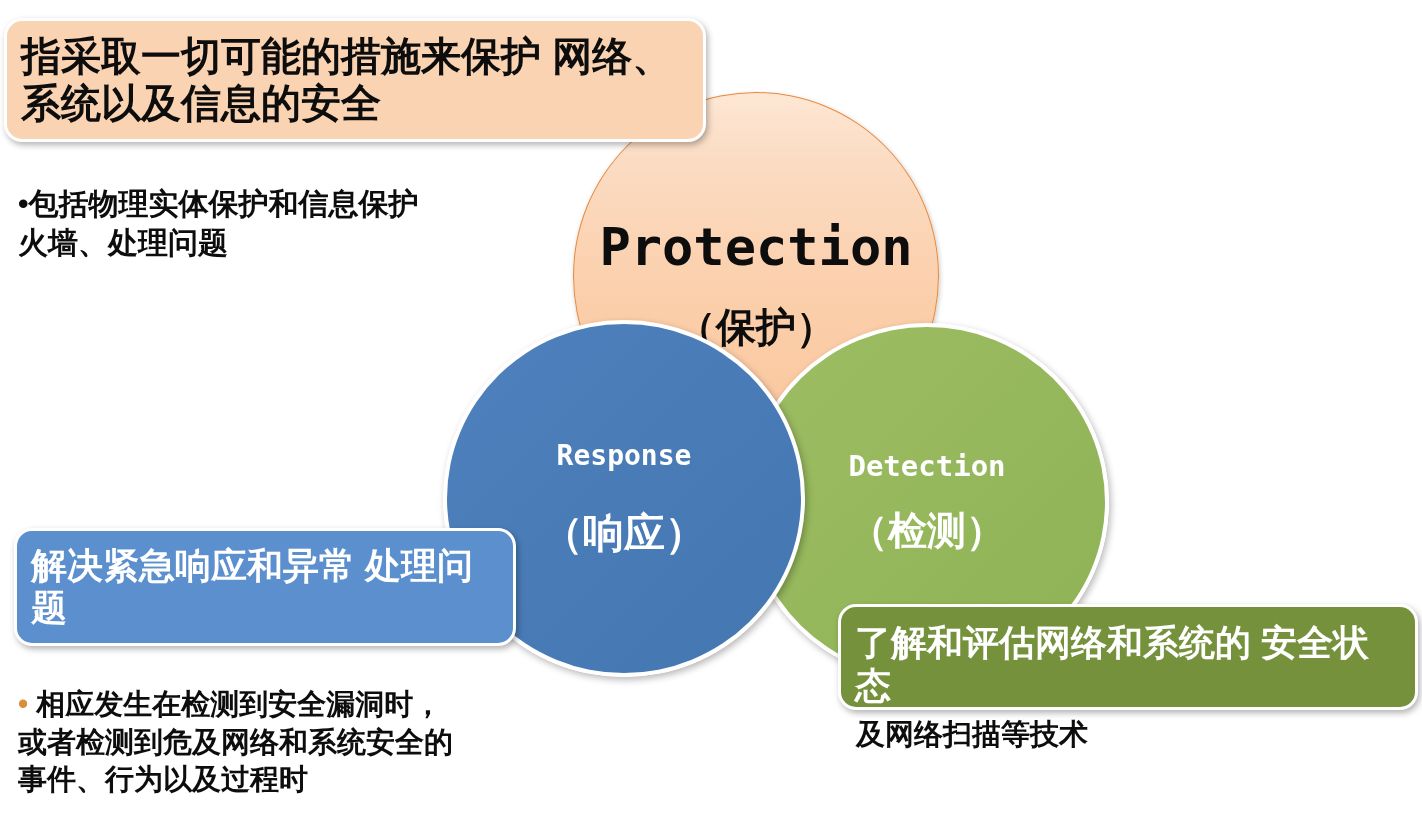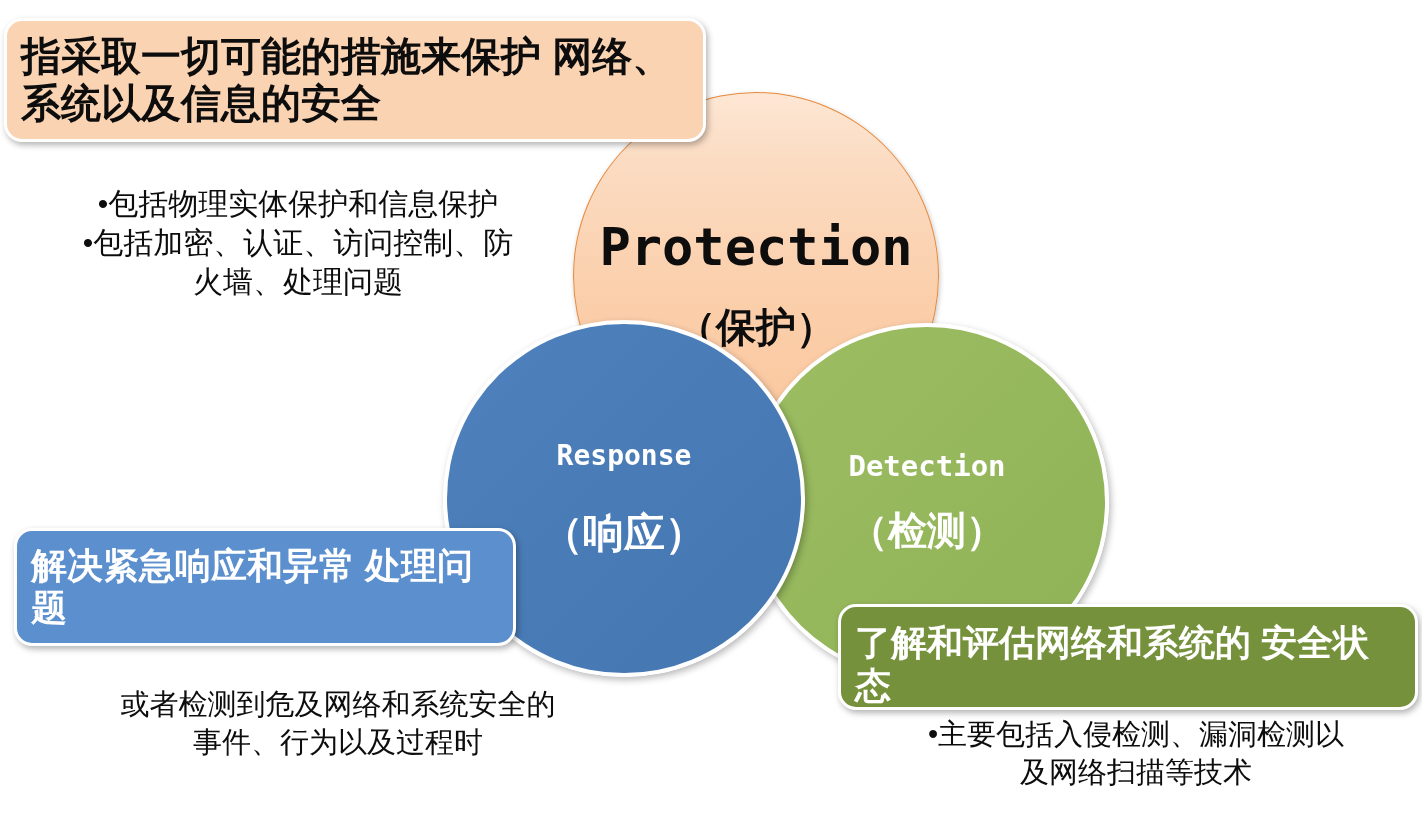--- a/index.html
+++ b/index.html
@@ -138,25 +138,24 @@
     color: #ffffff;
     font-size: 36px;
     padding: 0 14px;
     z-index: 6;
     align-items: flex-end;
   }
 
   
   .bullets {
     position: absolute;
-    font-weight: normal;
+    font-weight: bold;
     color: #0d0d0d;
     line-height: 1.30;
     z-index: 4;
-    text-align: center;
   }
   .bullets .line { display: block; white-space: pre-wrap; }
 
   #bullets-protection {
     left: 18px; top: 184px;
     width: 560px;
     font-size: 30px;
   }
 
   #bullets-response {
@@ -209,27 +208,26 @@
 
   <div class="callout" id="callout-detection">
     <div>
       <span class="line">了解和评估网络和系统的</span>
       <span class="line">安全状态</span>
     </div>
   </div>
 
   <div class="bullets" id="bullets-protection">
     <span class="line">•包括物理实体保护和信息保护</span>
-    <span class="line">•包括加密、认证、访问控制、防</span>
     <span class="line">火墙、处理问题</span>
   </div>
 
   <div class="bullets" id="bullets-response">
+    <span class="line"><span class="dot-orange">•</span><span> 相应发生在检测到安全漏洞时，</span></span>
     <span class="line">或者检测到危及网络和系统安全的</span>
     <span class="line">事件、行为以及过程时</span>
   </div>
 
   <div class="bullets" id="bullets-detection">
-    <span class="line">•主要包括入侵检测、漏洞检测以</span>
     <span class="line">及网络扫描等技术</span>
   </div>
 
 </div>
 
 </body></html>

